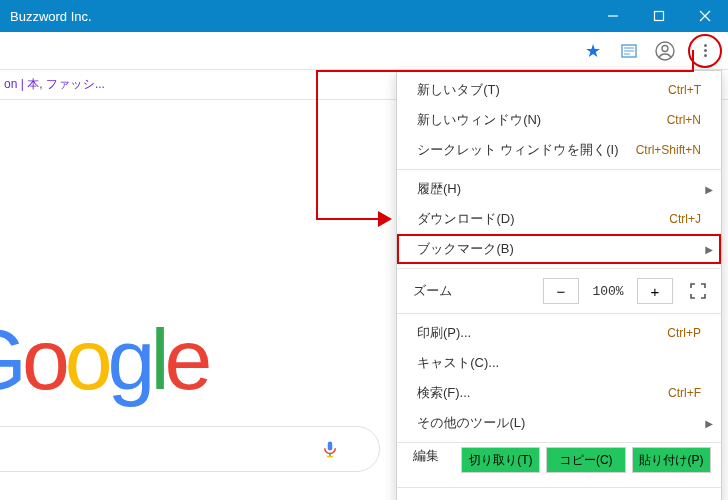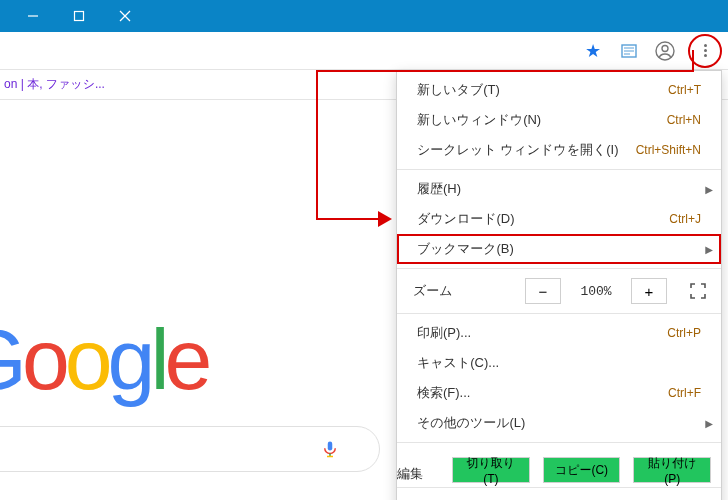--- a/index.html
+++ b/index.html
@@ -141,21 +141,21 @@
   .menu-sep { height: 1px; background: #e4e4e4; margin: 4px 0; }
   .menu-row.highlight {
     outline: 2px solid #d80000;
     outline-offset: -2px;
   }
   .zoom-row {
     display: flex;
     align-items: center;
     height: 36px;
     padding: 0 10px 0 16px;
-    gap: 12px;
+    gap: 6px;
   }
   .zoom-row .label { flex: 1; }
   .zoom-btn {
     width: 36px; height: 26px;
     border: 1px solid #cfcfcf;
     background: #fff;
     font-size: 15px;
     line-height: 1;
     display: flex; align-items: center; justify-content: center;
   }
@@ -163,24 +163,24 @@
     width: 46px; text-align: center; font-family: Liberation Mono, monospace;
   }
   .fullscreen-btn {
     width: 26px; height: 26px;
     display:flex;align-items:center;justify-content:center;
     font-size: 16px;
     margin-left: 6px;
   }
   .edit-row {
     display: flex;
-    align-items: flex-end;
+    align-items: flex-start;
     height: 36px;
-    padding: 0 10px 0 0;
-    gap: 13px;
+    padding: 0 10px 0 16px;
+    gap: 6px;
   }
   .edit-row .label { width: 42px; }
   .edit-btn {
     flex: 1;
     height: 26px;
     border: 1px solid #cfcfcf;
     background: #22c55e;
     font-size: 12px;
     display: flex; align-items: center; justify-content: center;
   }
@@ -216,20 +216,21 @@
     border-bottom: 8px solid transparent;
     border-left: 14px solid #d80000;
     z-index: 70;
     pointer-events: none;
   }
 </style>
 </head>
 <body>
 
 <div class="titlebar">
+  <div class="title">Buzzword Inc.</div>
   <div class="win-btns">
     <div class="win-btn">
       <svg width="12" height="12">
           <line x1="1" y1="6" x2="11" y2="6" stroke-width="1.2"></line>
         </svg>
     </div>
     <div class="win-btn">
       <svg width="12" height="12">
           <rect x="1.5" y="1.5" width="9" height="9" stroke-width="1.2"></rect>
         </svg>

